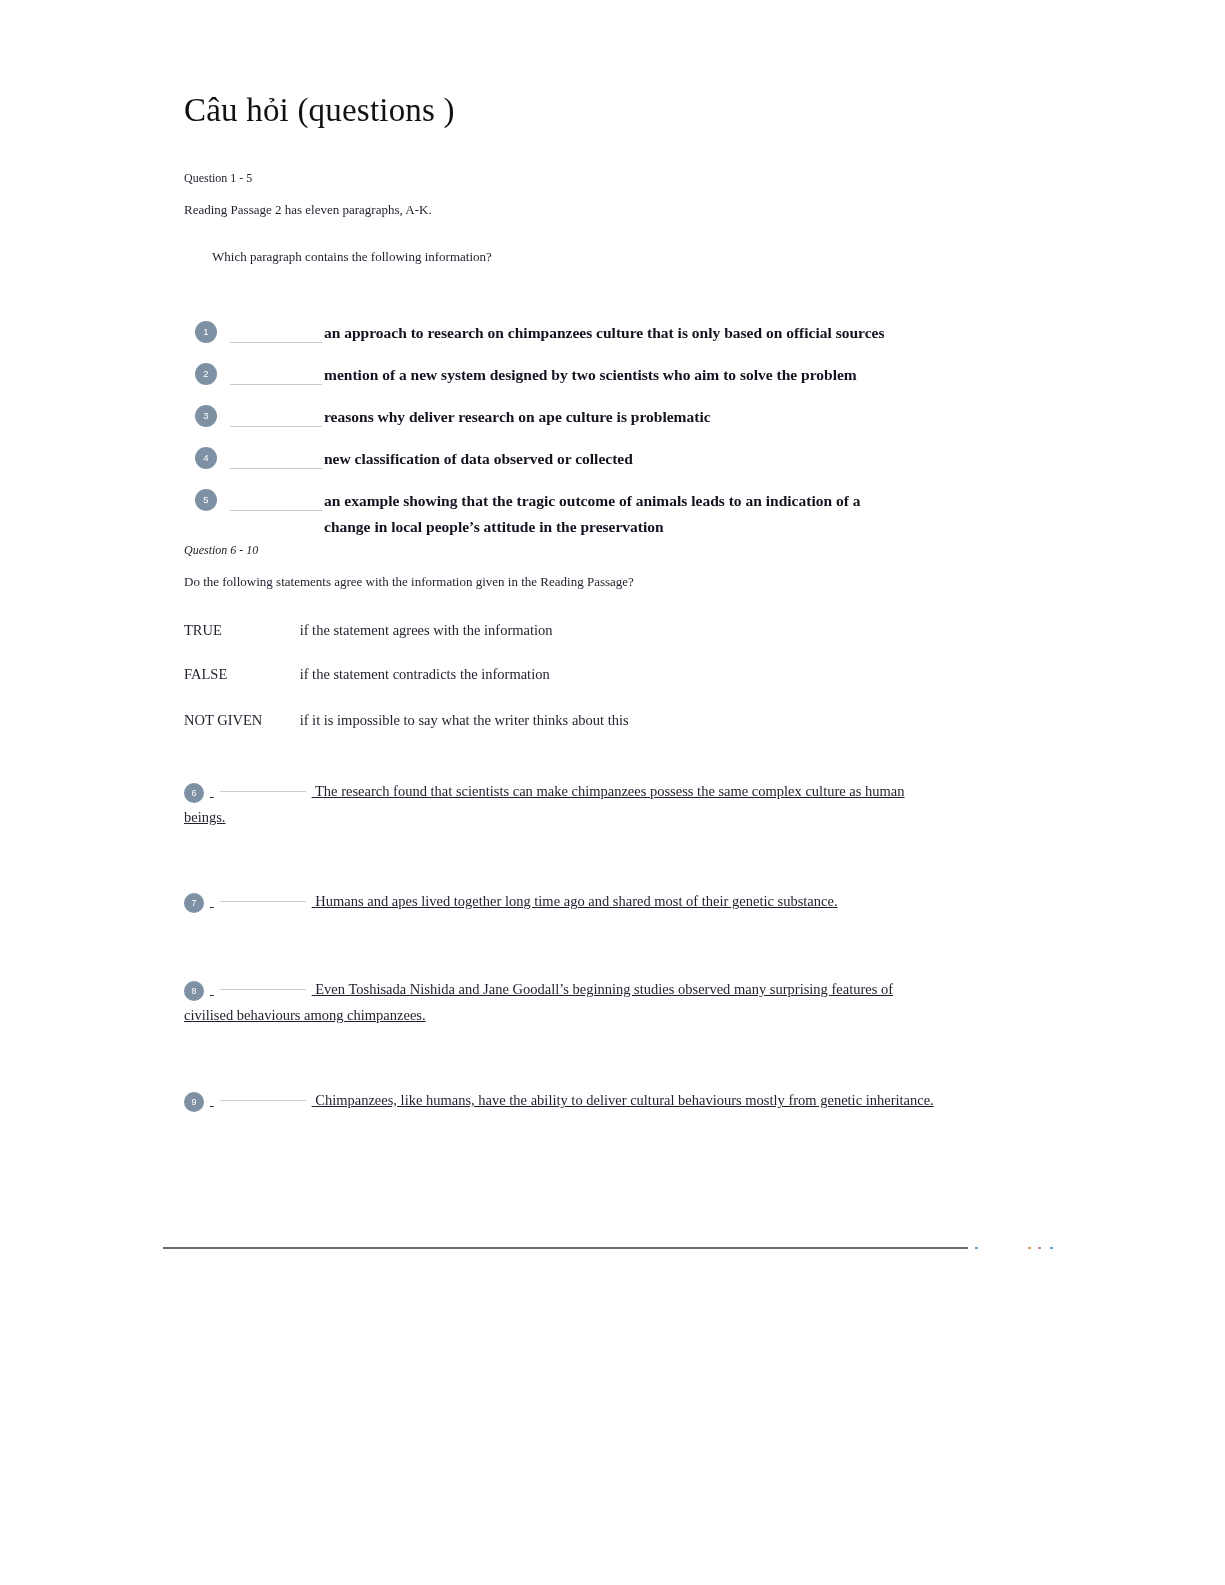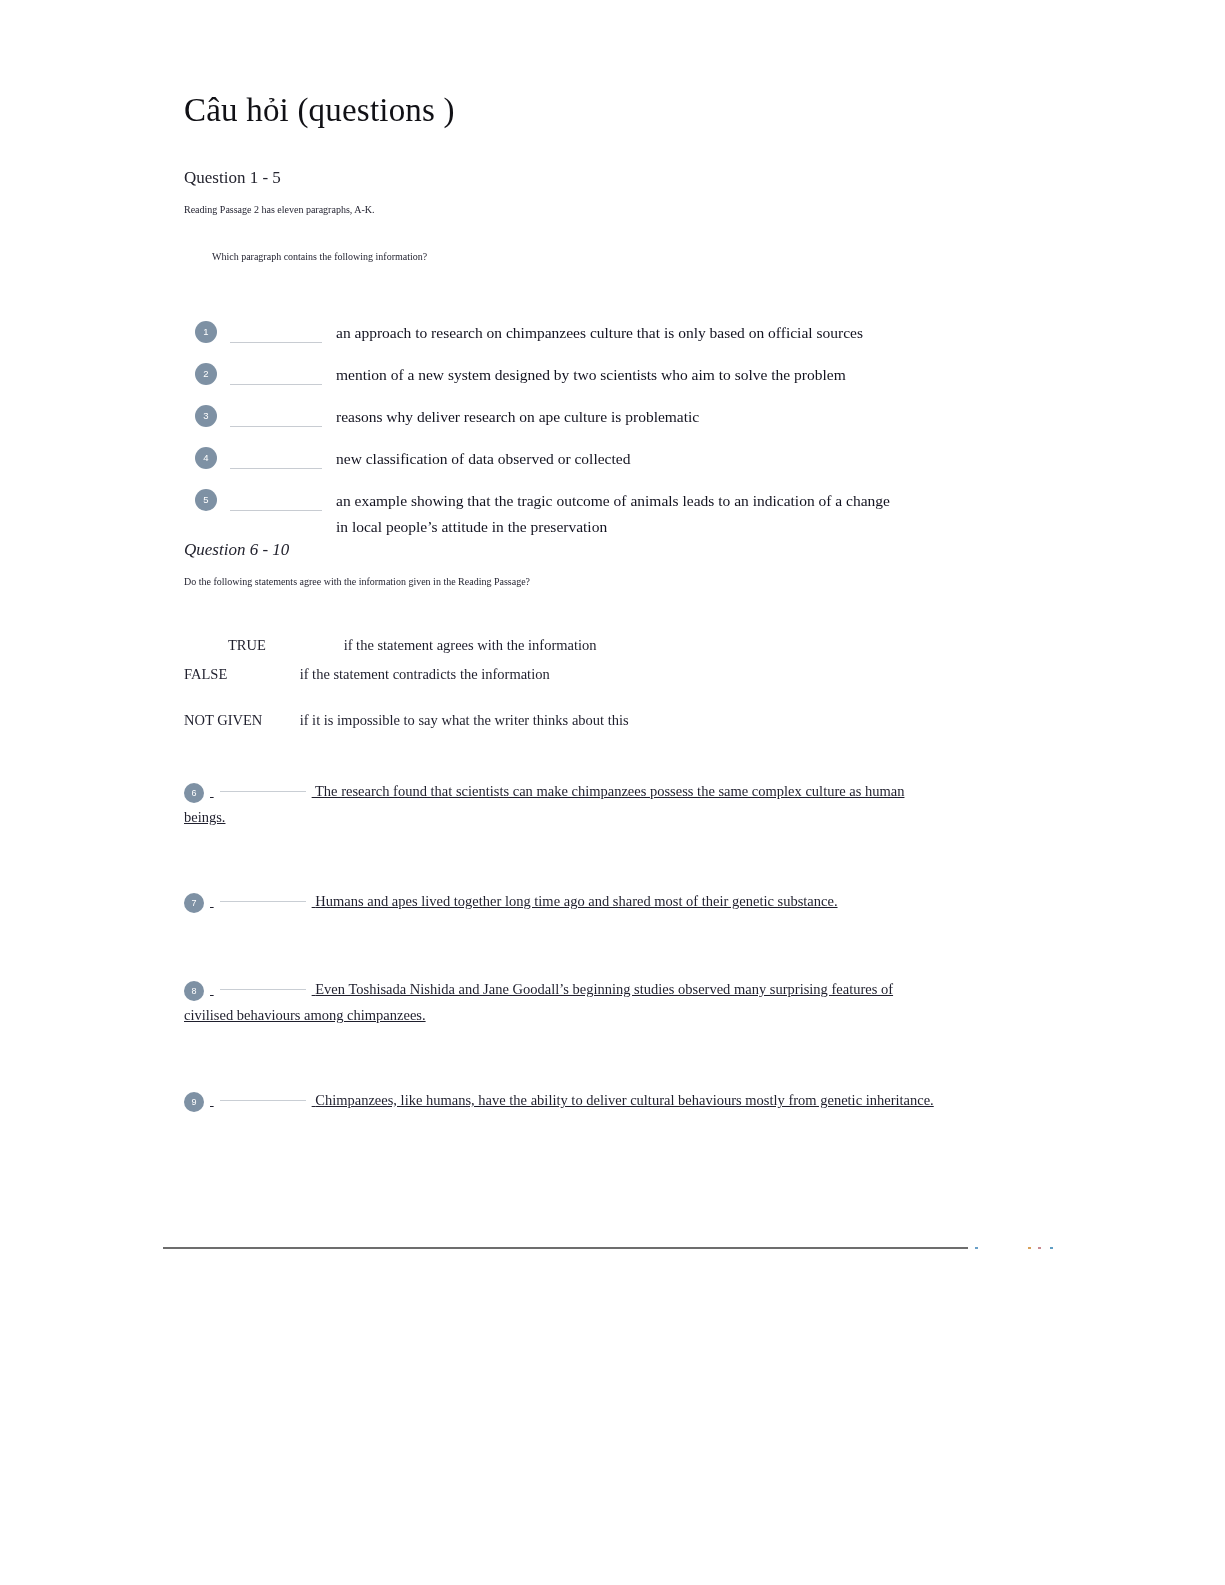--- a/index.html
+++ b/index.html
@@ -33,29 +33,29 @@
     color: #111116;
     font-weight: 400;
     letter-spacing: 0.2px;
     white-space: nowrap;
   }
 
   
   .section-heading {
     position: absolute;
     left: 184px;
-    font-size: 17px;
+    font-size: 12px;
     line-height: 22px;
     color: #24242f;
   }
 
   .intro-line {
     position: absolute;
     left: 184px;
-    font-size: 10px;
+    font-size: 13px;
     line-height: 20px;
     color: #1f1f2d;
   }
 
   
   .match-list {
     position: absolute;
     left: 184px;
     top: 318px;
     width: 900px;
@@ -81,26 +81,27 @@
   .blank {
     position: absolute;
     left: 46px;
     top: 24px;
     width: 92px;
     height: 1px;
     background: #c8ccd2;
   }
   .match-text {
     position: absolute;
-    left: 152px;
+    left: 140px;
     top: 2px;
     width: 740px;
     font-size: 15.5px;
     line-height: 26px;
     color: #131320;
+    font-weight: bold;
   }
   .match-row.tall { height: 56px; }
 
   
   .key-row {
     position: absolute;
     left: 184px;
     font-size: 14.5px;
     line-height: 20px;
     color: #1f1f2d;
@@ -207,21 +208,21 @@
       <span class="blank"></span>
       <span class="match-text" style="width:560px;">an example showing that the tragic outcome of animals leads to an indication of a change in local people’s attitude in the preservation</span>
     </div>
 
   </div>
 
   <div class="section-heading" style="top:539px;font-style:italic;">Question 6 - 10</div>
 
   <div class="intro-line" style="top:572px;">Do the following statements agree with the information given in the Reading Passage?</div>
 
-  <div class="key-row" style="top:635px;margin-left:44px;">
+  <div class="key-row" style="top:620px;">
     <span class="key-label">TRUE</span>
     <span class="key-desc">if the statement agrees with the information</span>
   </div>
 
   <div class="key-row" style="top:664px;">
     <span class="key-label">FALSE</span>
     <span class="key-desc">if the statement contradicts the information</span>
   </div>
 
   <div class="key-row" style="top:710px;">

